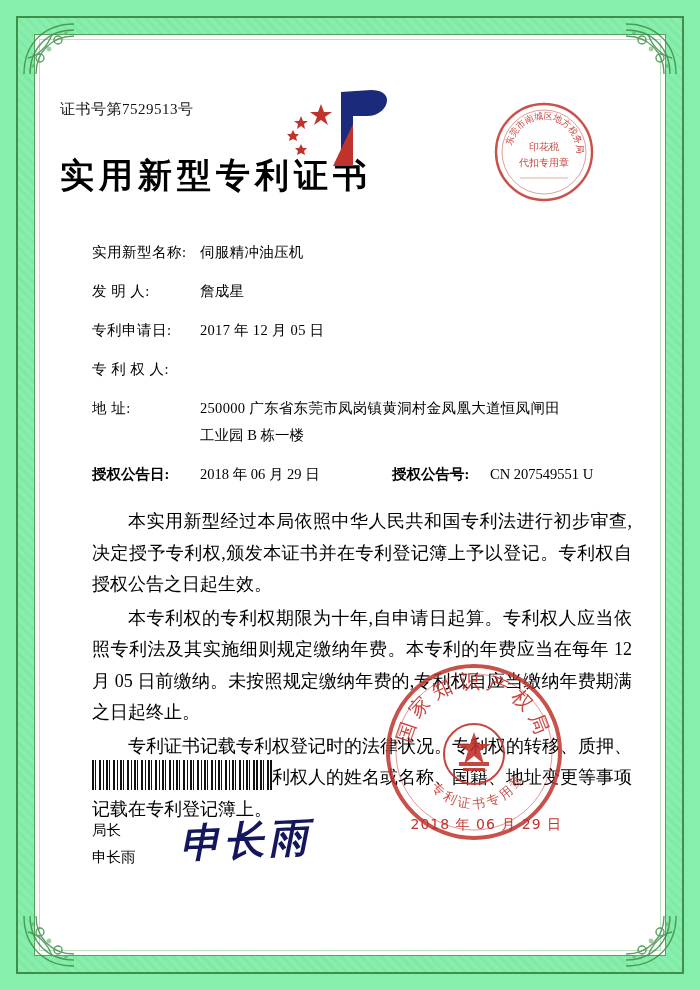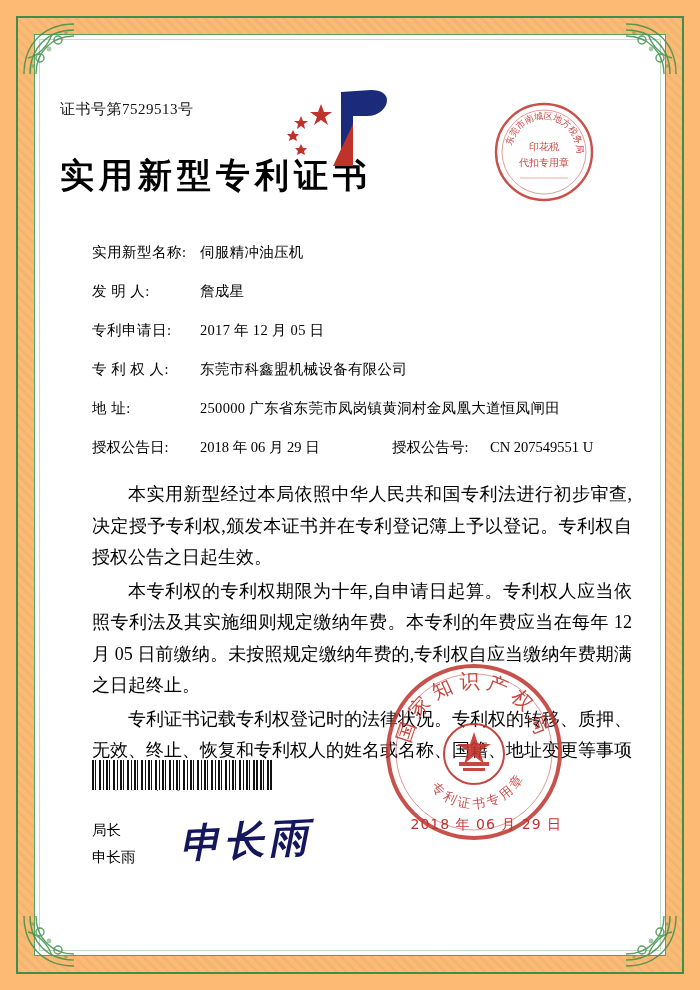--- a/index.html
+++ b/index.html
@@ -11,21 +11,21 @@
     width: 700px;
     height: 990px;
     font-family: "Liberation Serif", serif;
     position: relative;
     overflow: hidden;
   }
 
   .page {
     position: absolute;
     inset: 0;
-    background: #fdba74;
+    background: #86efac;
   }
 
   
   .border-outer {
     position: absolute;
     left: 16px;
     top: 16px;
     right: 16px;
     bottom: 16px;
     border: 2px solid #3f8f4a;
@@ -134,21 +134,21 @@
   .two-col {
     display: flex;
     margin-bottom: 16px;
     font-size: 14.5px;
   }
   .two-col .half {
     display: flex;
     align-items: baseline;
   }
   .two-col .half.left { width: 300px; flex: none; }
-  .two-col .half .lbl { width: 108px; flex: none; }
+  .two-col .half .lbl { width: 108px; flex: none; font-weight: bold; }
   .two-col .half.right .lbl { width: 98px; flex: none; }
 
   .paras {
     margin-top: 22px;
     padding-left: 32px;
     padding-right: 8px;
     font-size: 18px;
     line-height: 1.75;
     text-align: justify;
     color: #000;
@@ -345,27 +345,27 @@
       </div>
 
 
       <div class="field-row">
         <span class="field-label">专利申请日:</span>
         <span class="field-value">2017 年 12 月 05 日</span>
       </div>
 
       <div class="field-row">
         <span class="field-label">专 利 权 人:</span>
-        <span class="field-value">东莞市科鑫盟机械设备有限公司</span>
       </div>
 
       <div class="field-row">
         <span class="field-label">地    址:</span>
         <span class="field-value">250000  广东省东莞市凤岗镇黄洞村金凤凰大道恒凤闸田</span>
       </div>
+      <div class="field-cont">工业园 B 栋一楼</div>
 
       <div class="two-col">
         <div class="half left">
           <span class="lbl">授权公告日:</span>
           <span>2018 年 06 月 29 日</span>
         </div>
         <div class="half right">
           <span class="lbl">授权公告号:</span>
           <span>CN 207549551 U</span>
         </div>

